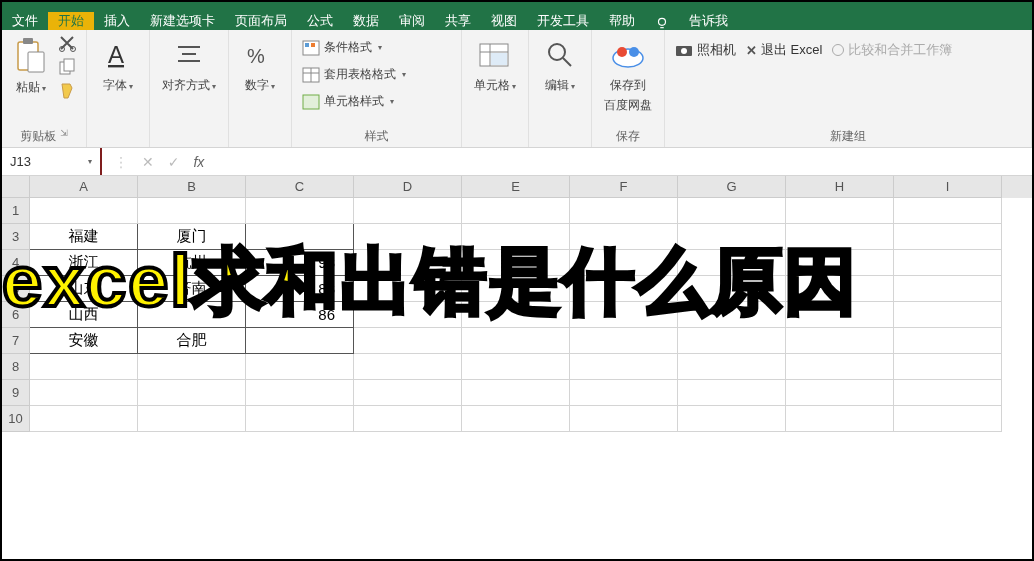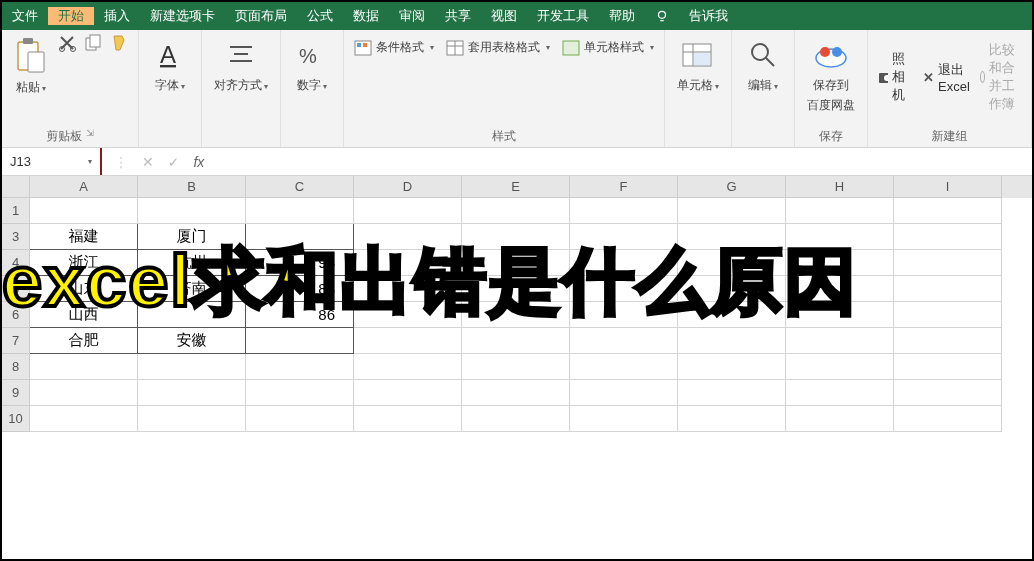--- a/index.html
+++ b/index.html
@@ -1,35 +1,35 @@
 <!DOCTYPE html>
 <html><head>
 <meta charset="utf-8">
 <style>
 * { margin: 0; padding: 0; box-sizing: border-box; font-family: "Microsoft YaHei", Arial, sans-serif; }
 body { background: #fff; width: 1034px; height: 561px; overflow: hidden; position: relative; border: 2px solid #000; }
 
 
-.menubar { background: #217346; height: 28px; display: flex; align-items: center; }
+.menubar { background: #217346; height: 28px; display: flex; align-items: flex-end; }
 .menu-item { color: #fff; font-size: 13px; padding: 0 10px; display: flex; align-items: center; cursor: pointer; }
-.menu-item.active { background: #fdba74; color: #217346; }
+.menu-item.active { background: #eab308; color: #217346; }
 .bulb-icon { width: 14px; height: 14px; }
 
 
 .ribbon { background: #f3f3f3; height: 118px; border-bottom: 1px solid #d4d4d4; display: flex; }
 .ribbon-group { display: flex; flex-direction: column; border-right: 1px solid #e0e0e0; padding: 4px 8px 2px 8px; }
 .ribbon-group-body { flex: 1; display: flex; align-items: flex-start; gap: 6px; }
 .ribbon-group-label { text-align: center; font-size: 12px; color: #666; padding-top: 2px; display: flex; justify-content: center; align-items: flex-start; gap: 4px; }
 .launcher { font-size: 9px; color: #888; cursor: pointer; }
 
 .big-btn { display: flex; flex-direction: column; align-items: center; gap: 3px; cursor: pointer; padding: 2px 4px; }
 .big-btn-label { font-size: 12px; color: #444; }
 .drop-arrow { font-size: 8px; color: #666; margin-left: 2px; }
 
-.v-stack { display: flex; gap: 6px; justify-content: center; }
+.v-stack { display: flex; flex-direction: column; gap: 6px; justify-content: center; }
 .icon-box { width: 38px; height: 38px; display: flex; align-items: center; justify-content: center; }
 .small-row { display: flex; align-items: center; gap: 4px; font-size: 12px; color: #444; cursor: pointer; padding: 1px 2px; }
 
 
 .formula-bar { height: 28px; display: flex; align-items: center; border-bottom: 1px solid #d4d4d4; background: #fff; }
 .name-box { width: 100px; border-right: 2px solid #7f1d1d; padding: 0 8px; font-size: 13px; color: #333; display: flex; align-items: center; justify-content: space-between; height: 100%; }
 .fx-controls { display: flex; align-items: center; gap: 14px; padding: 0 12px; color: #888; height: 100%; }
 .fx-controls span { cursor: pointer; font-size: 14px; }
 .fx-label { font-style: italic; color: #666; font-size: 13px; }
 .formula-input { flex: 1; height: 100%; border: none; outline: none; padding: 0 6px; font-size: 13px; }
@@ -365,22 +365,22 @@
       <div class="cell"></div>
       <div class="cell"></div>
       <div class="cell"></div>
       <div class="cell"></div>
       <div class="cell"></div>
       <div class="cell"></div>
     </div>
 
   <div class="grid-row">
       <div class="row-header">7</div>
+      <div class="cell data">安徽</div>
       <div class="cell data">合肥</div>
-      <div class="cell data">安徽</div>
       <div class="cell data num"></div>
       <div class="cell"></div>
       <div class="cell"></div>
       <div class="cell"></div>
       <div class="cell"></div>
       <div class="cell"></div>
       <div class="cell"></div>
     </div>
 
   <div class="grid-row">

